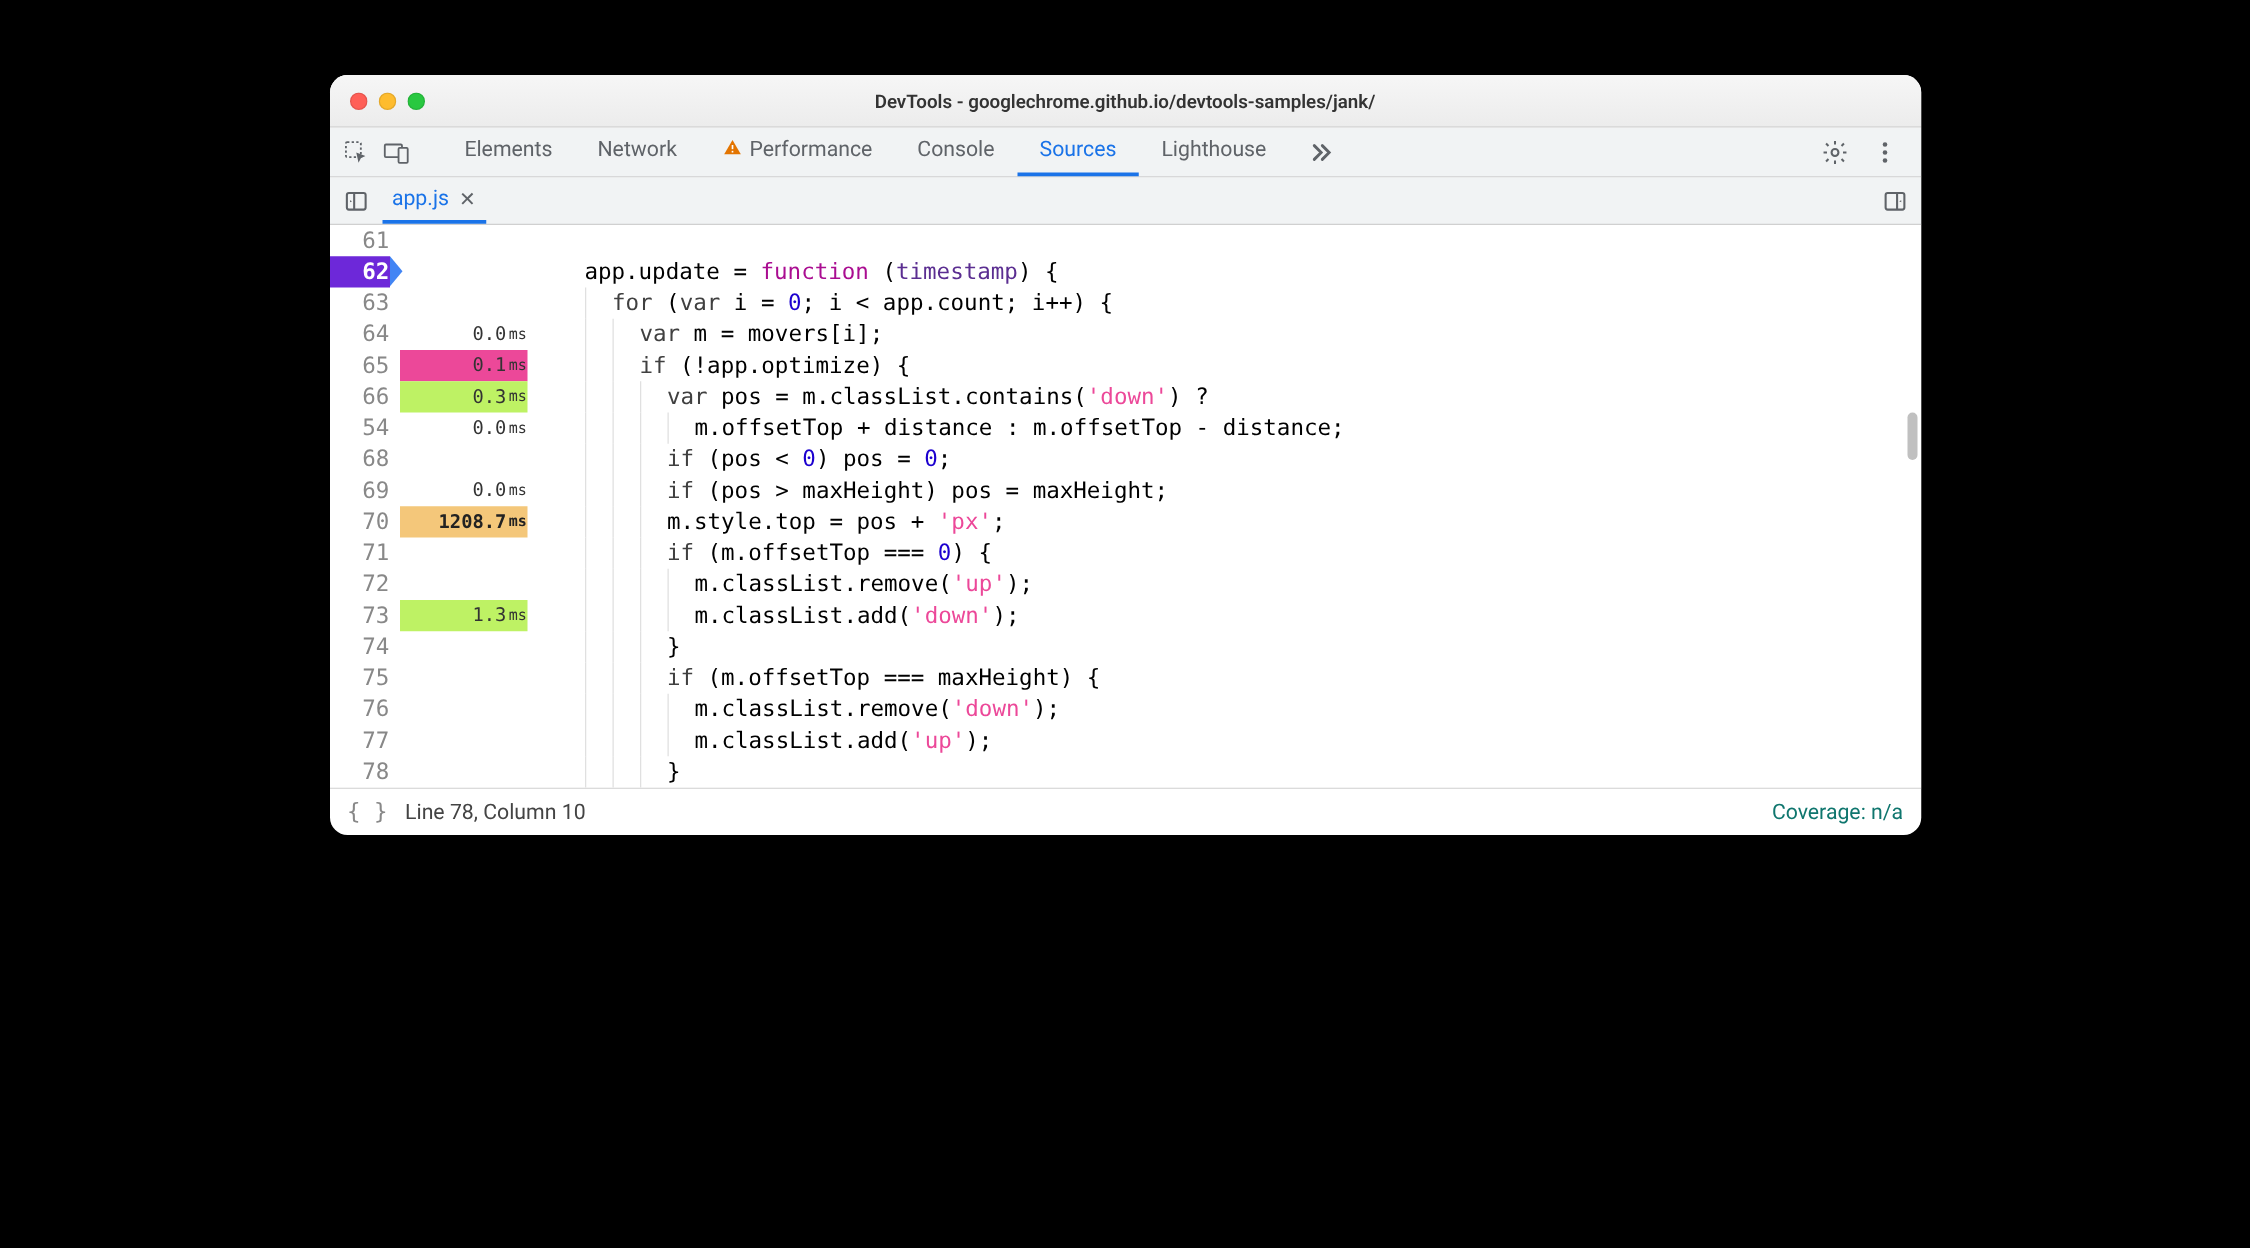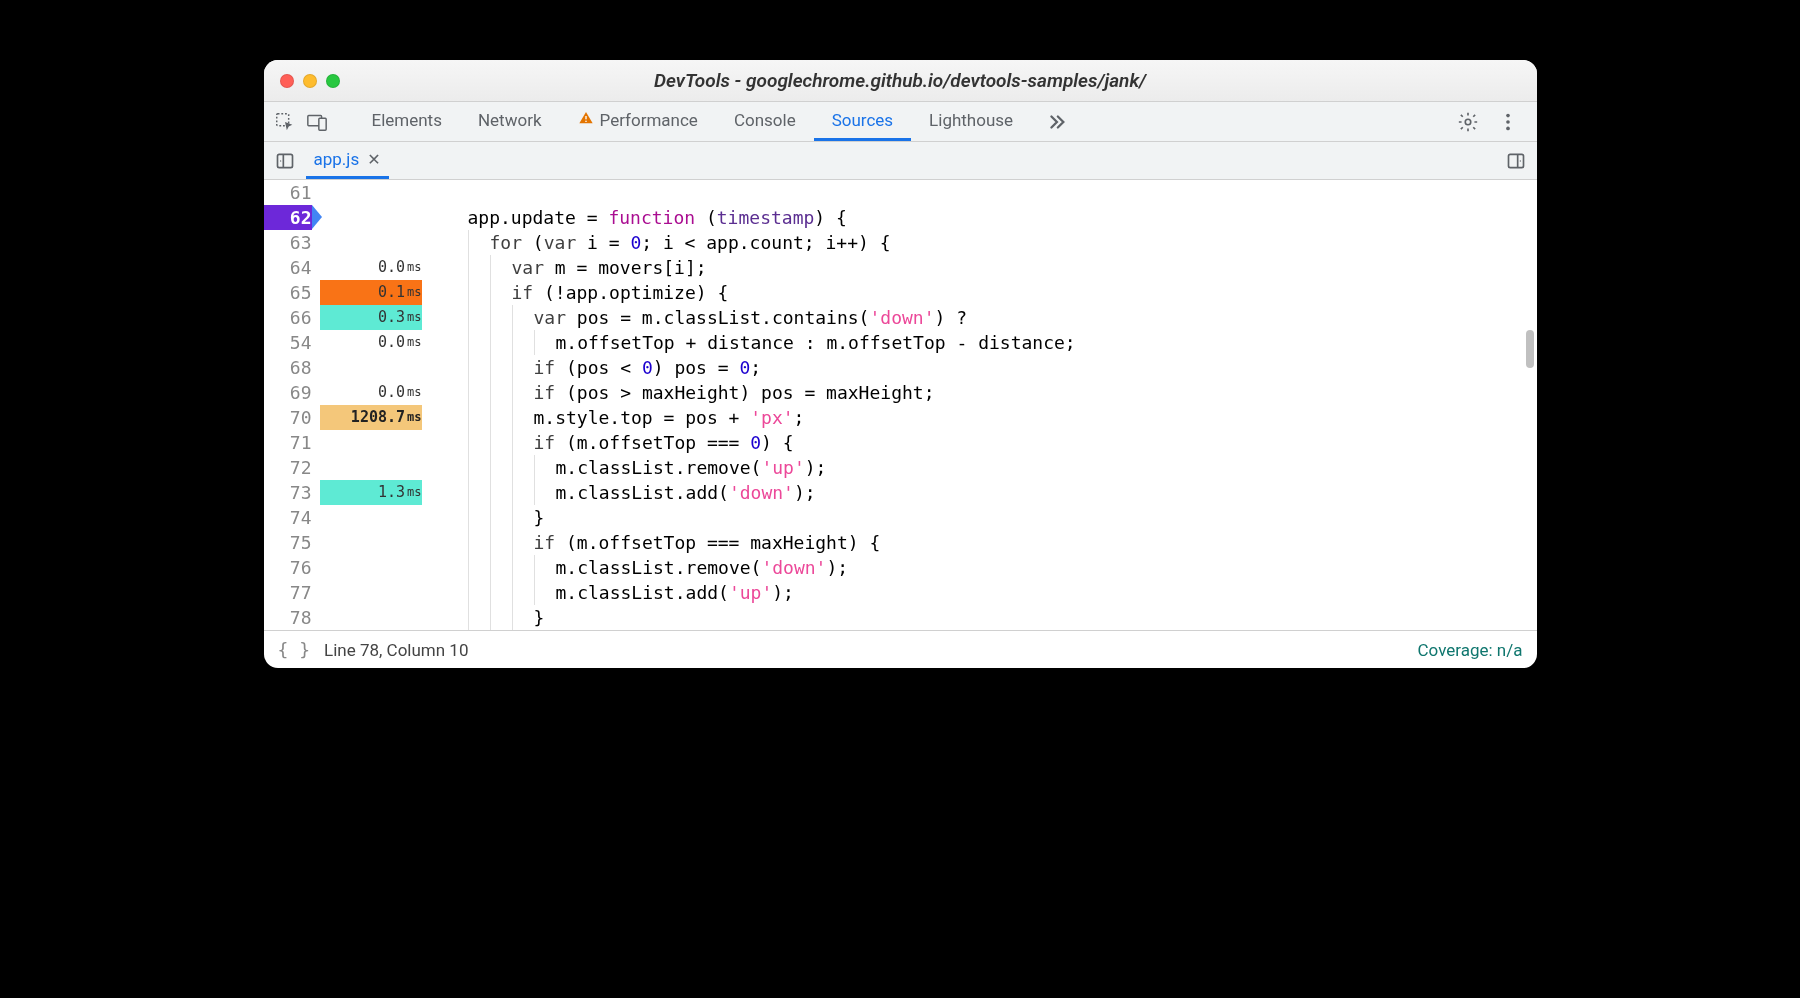--- a/index.html
+++ b/index.html
@@ -35,25 +35,24 @@
     margin-left: 16px;
   }
   .tl { width: 14px; height: 14px; border-radius: 50%; }
   .tl.red { background: #ff5f57; border: 0.5px solid rgba(0,0,0,0.1); }
   .tl.yellow { background: #febc2e; border: 0.5px solid rgba(0,0,0,0.1); }
   .tl.green { background: #28c840; border: 0.5px solid rgba(0,0,0,0.1); }
   .window-title {
     position: absolute;
     left: 0; right: 0;
     text-align: center;
-    font-size: 19px;
+    font-size: 15px;
     font-weight: 600;
     color: #333;
     pointer-events: none;
-    font-style: italic;
   }
   .toolbar {
     height: 40px;
     background: #f1f3f4;
     border-bottom: 1px solid #d0d0d0;
     display: flex;
     align-items: center;
     padding: 0 10px;
     gap: 6px;
   }
@@ -168,22 +167,22 @@
     height: 25px;
     text-align: right;
     font-size: 15px;
     color: #333;
     display: flex;
     align-items: center;
     justify-content: flex-end;
     gap: 2px;
   }
   .timings .tm .unit { font-size: 12px; }
-  .timings .tm.hot1 { background: #f97316; }
-  .timings .tm.hot2 { background: #5eead4; }
+  .timings .tm.hot1 { background: #ec4899; }
+  .timings .tm.hot2 { background: #bef264; }
   .timings .tm.hot3 { background: #f4c77a; font-weight: 600; color: #222; }
   .code {
     flex: 1;
     white-space: pre;
     padding-left: 40px;
     position: relative;
   }
   .code-line {
     height: 25px;
     position: relative;

